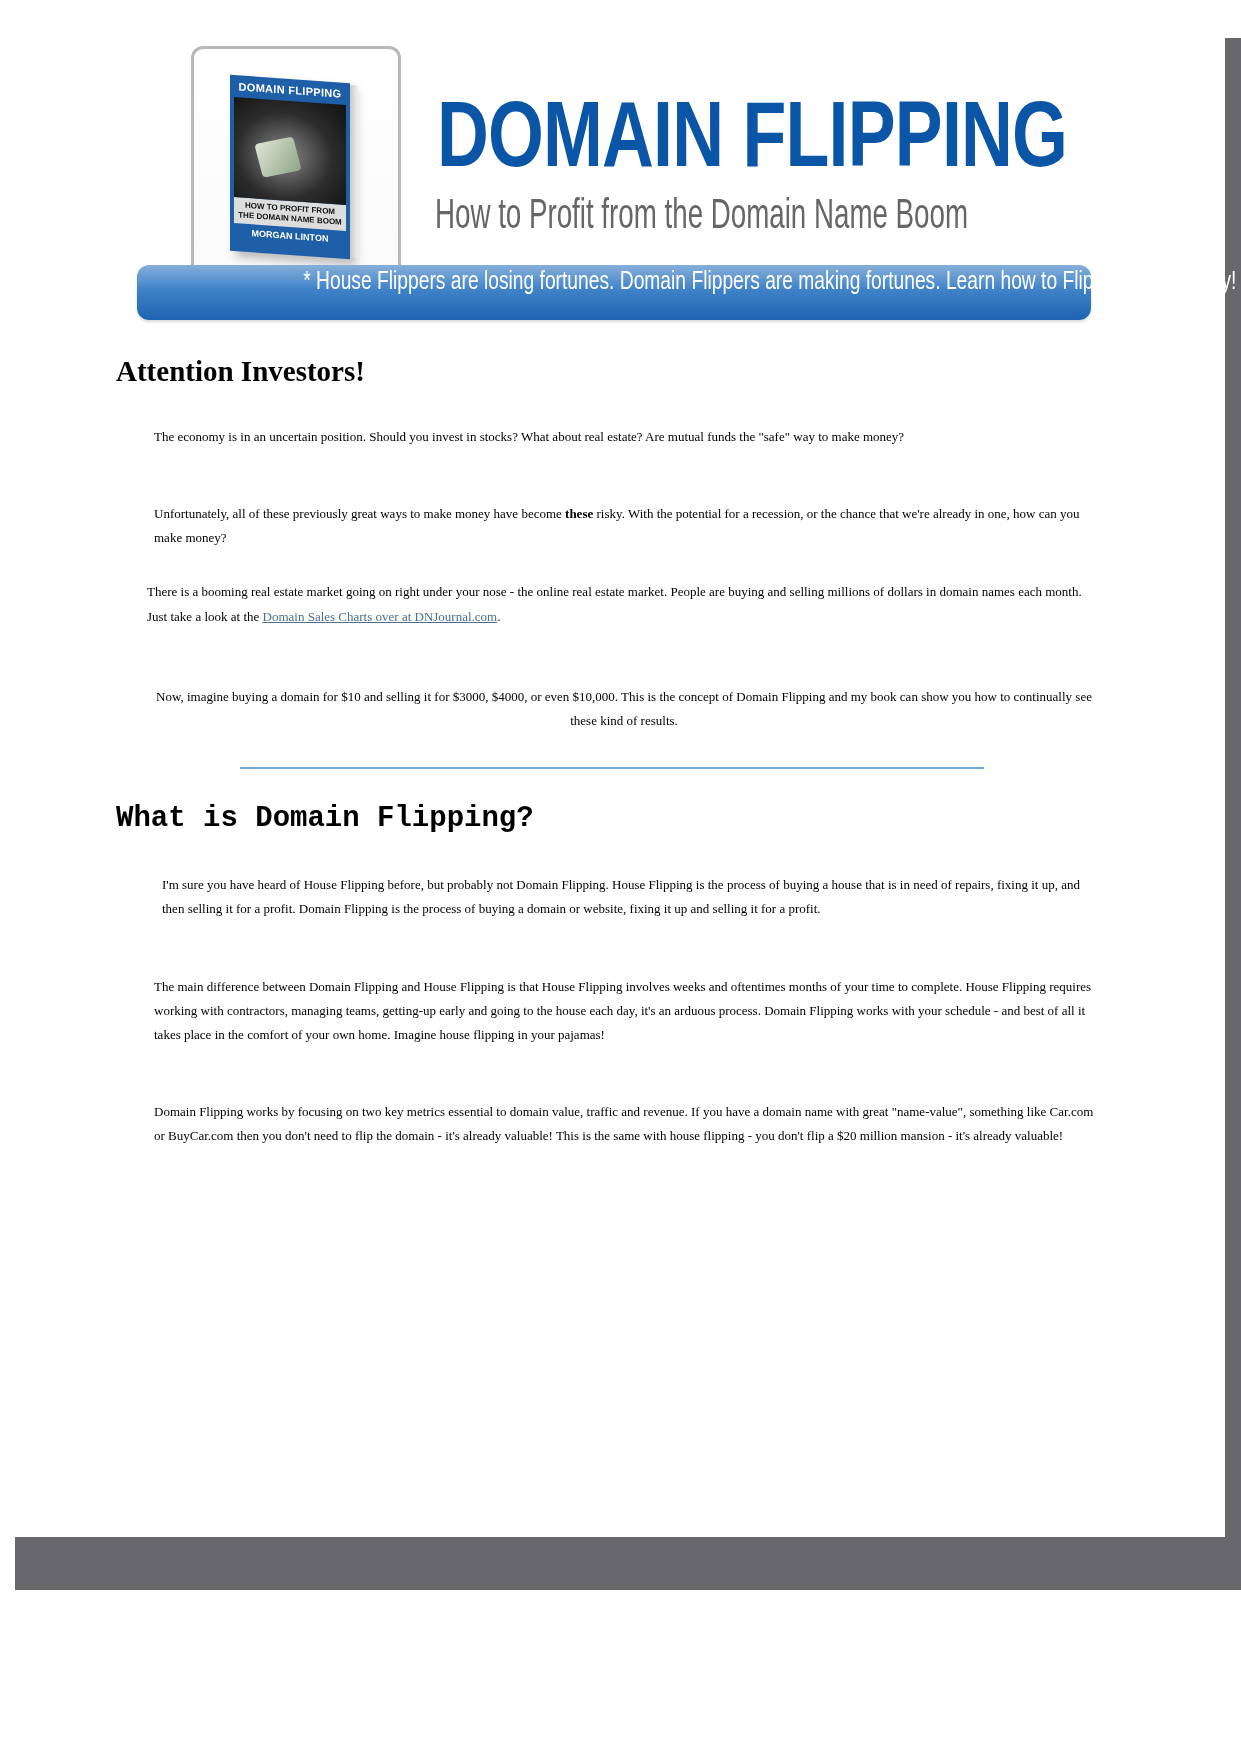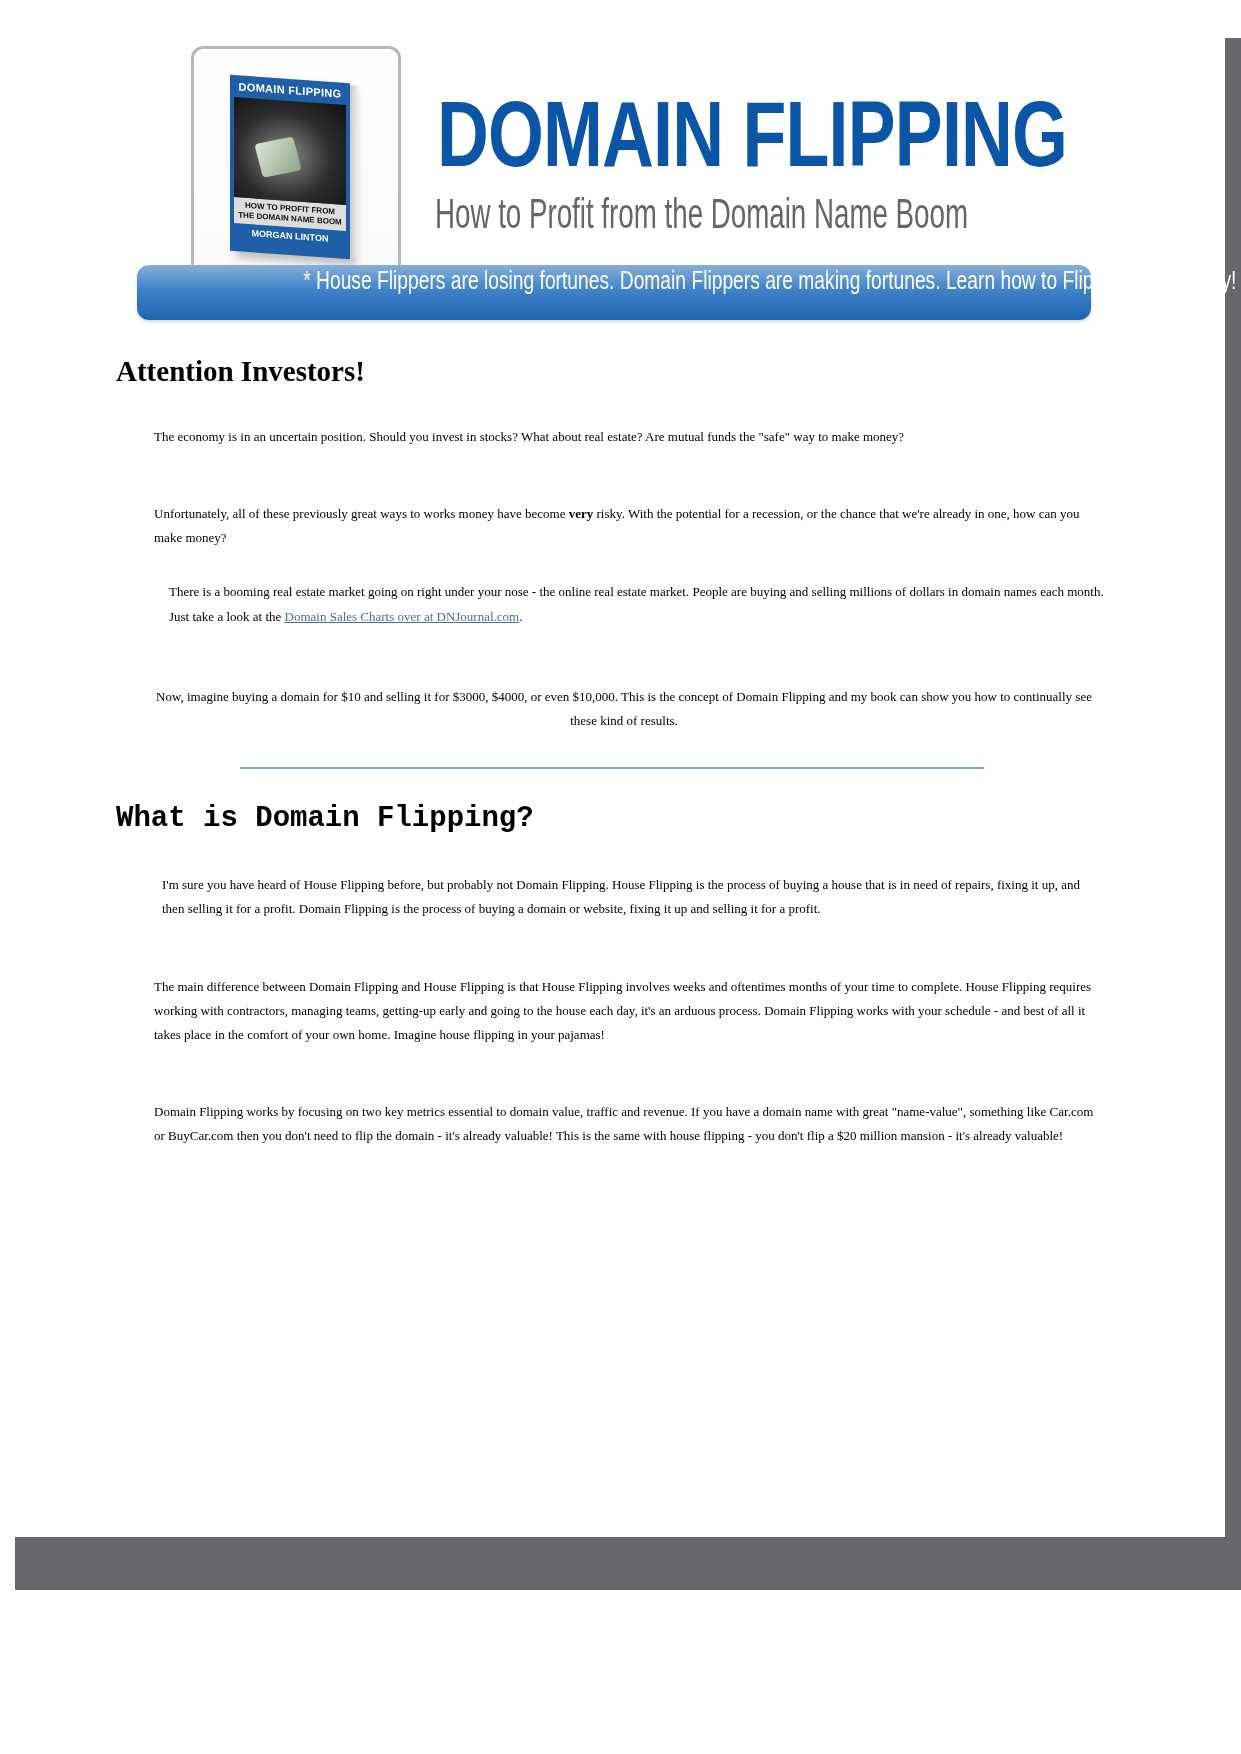--- a/index.html
+++ b/index.html
@@ -76,24 +76,24 @@
   <div class="banner">
     <div class="banner-text"><span>* House Flippers are losing fortunes. Domain Flippers are making fortunes. Learn how to Flip Domains Today! *</span></div>
   </div>
 </div>
 
 <h1 style="position:absolute;left:116px;top:354px;">Attention Investors!</h1>
 
 <p class="para" style="position:absolute;left:135px;top:425px;">The economy is in an uncertain position. Should you invest in stocks? What about real estate? Are mutual funds the "safe" way to make money?</p>
 
 <p class="para" style="position:absolute;left:135px;top:502px;">
-  <span>Unfortunately, all of these previously great ways to works money have become </span><b>very</b><span> risky. With the potential for a recession, or the chance that we're already in one, how can you make money?</span>
+  <span>Unfortunately, all of these previously great ways to make money have become </span><b>these</b><span> risky. With the potential for a recession, or the chance that we're already in one, how can you make money?</span>
 </p>
 
-<p class="para" style="position:absolute;left:150px;top:579px;line-height:25px;font-family:Liberation Serif, serif;">
+<p class="para" style="position:absolute;left:128px;top:579px;line-height:25px;font-family:Liberation Serif, serif;">
   <span>There is a booming real estate market going on right under your nose - the online real estate market. People are buying and selling millions of dollars in domain names each month. Just take a look at the </span><a class="link" href="#">Domain Sales Charts over at DNJournal.com</a><span>.</span>
 </p>
 
 <p class="para" style="position:absolute;left:135px;top:685px;text-align:center;">Now, imagine buying a domain for $10 and selling it for $3000, $4000, or even $10,000. This is the concept of Domain Flipping and my book can show you how to continually see these kind of results.</p>
 
 <div class="divider"></div>
 
 <h2 style="position:absolute;left:116px;top:802px;font-family:Liberation Mono, monospace;">What is Domain Flipping?</h2>
 
 <p class="para" style="position:absolute;left:135px;top:873px;margin-left:27px;">I'm sure you have heard of House Flipping before, but probably not Domain Flipping. House Flipping is the process of buying a house that is in need of repairs, fixing it up, and then selling it for a profit. Domain Flipping is the process of buying a domain or website, fixing it up and selling it for a profit.</p>

